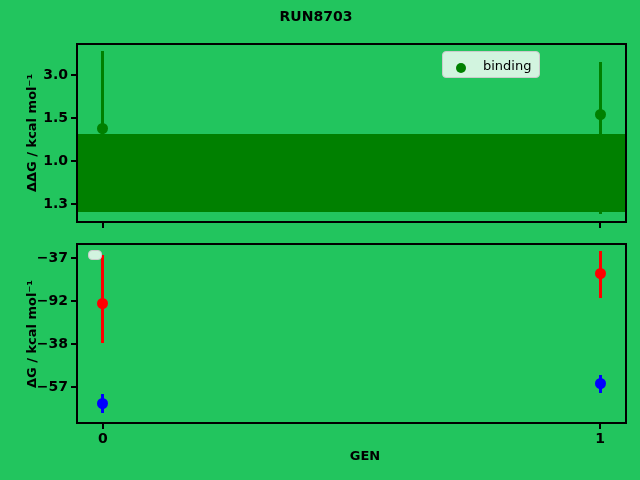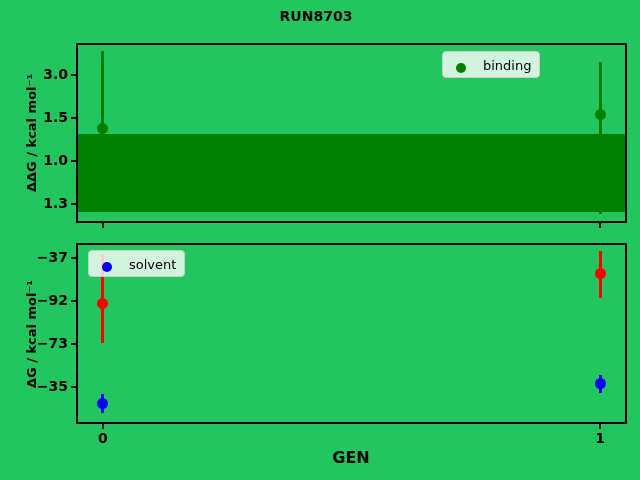--- a/index.html
+++ b/index.html
@@ -10,22 +10,22 @@
   .title{
     position:absolute;top:8px;left:316px;transform:translateX(-50%);
     font-size:14px;font-weight:bold;white-space:nowrap;
   }
   .spines{position:absolute;border:2px solid #000;box-sizing:content-box;background:transparent;pointer-events:none;}
   .ylabel{
     position:absolute;font-size:13px;font-weight:bold;white-space:nowrap;
     transform:translate(-50%,-50%) rotate(-90deg);
   }
   .xlabel{
-    position:absolute;left:351px;top:448px;transform:translateX(-50%);
-    font-size:16px;font-weight:bold;white-space:nowrap;
+    position:absolute;left:365px;top:448px;transform:translateX(-50%);
+    font-size:13px;font-weight:bold;white-space:nowrap;
   }
   .tick{position:absolute;background:#000;}
   .tick-label{position:absolute;font-size:14px;font-weight:bold;line-height:15px;}
   .ytick-label{width:44px;text-align:right;}
   .xtick-label{width:30px;text-align:center;}
   .band{position:absolute;}
   .errline{position:absolute;}
   .marker{position:absolute;border-radius:50%;}
   .legend{
     position:absolute;z-index:5;
@@ -54,26 +54,20 @@
   <div class="legend" style="left:442px;top:51px">
     <div class="legend-row">
       <span class="swatch-box">
           <span class="swatch-dot" style="background: rgb(0, 128, 0);"></span>
         </span>
       <span class="legend-label">binding</span>
     </div>
   </div>
 
   <div class="legend" style="left:88px;top:250px">
-    <div class="legend-row">
-      <span class="swatch-box">
-          <span class="swatch-dot" style="background: rgb(0, 0, 255);"></span>
-        </span>
-      <span class="legend-label">solvent</span>
-    </div>
   </div>
 
 <div class="spines" style="left: 76px; top: 43px; width: 547px; height: 176px; z-index: 4;"></div>
     <div class="band" style="left: 78px; top: 134.288px; width: 547px; height: 78.1268px; background: rgb(0, 128, 0); z-index: 1;"></div>
     <div class="errline" style="left: 101.364px; top: 51.0098px; width: 3px; height: 158.829px; background: rgb(0, 128, 0); z-index: 2;"></div>
     <div class="marker" style="left: 97.3636px; top: 122.778px; width: 11px; height: 11px; background: rgb(0, 128, 0); z-index: 3;"></div>
     <div class="errline" style="left: 598.636px; top: 62.1707px; width: 3px; height: 151.961px; background: rgb(0, 128, 0); z-index: 2;"></div>
     <div class="marker" style="left: 594.636px; top: 109.041px; width: 11px; height: 11px; background: rgb(0, 128, 0); z-index: 3;"></div>
     <div class="tick" style="left: 71px; top: 202.829px; width: 5px; height: 2px; z-index: 4;"></div>
     <div class="tick-label ytick-label" style="left: 24px; top: 195.829px;">1.3</div>
@@ -92,20 +86,20 @@
     <div class="marker" style="left: 594.636px; top: 378.172px; width: 11px; height: 11px; background: rgb(0, 0, 255); z-index: 3;"></div>
     <div class="errline" style="left: 101.364px; top: 254.905px; width: 3px; height: 87.854px; background: rgb(255, 0, 0); z-index: 2;"></div>
     <div class="marker" style="left: 97.3636px; top: 297.639px; width: 11px; height: 11px; background: rgb(255, 0, 0); z-index: 3;"></div>
     <div class="errline" style="left: 598.636px; top: 251.46px; width: 3px; height: 46.0803px; background: rgb(255, 0, 0); z-index: 2;"></div>
     <div class="marker" style="left: 594.636px; top: 268.354px; width: 11px; height: 11px; background: rgb(255, 0, 0); z-index: 3;"></div>
     <div class="tick" style="left: 71px; top: 256.92px; width: 5px; height: 2px; z-index: 4;"></div>
     <div class="tick-label ytick-label" style="left: 24px; top: 249.92px;">−37</div>
     <div class="tick" style="left: 71px; top: 299.985px; width: 5px; height: 2px; z-index: 4;"></div>
     <div class="tick-label ytick-label" style="left: 24px; top: 292.985px;">−92</div>
     <div class="tick" style="left: 71px; top: 343.051px; width: 5px; height: 2px; z-index: 4;"></div>
-    <div class="tick-label ytick-label" style="left: 24px; top: 336.051px;">−73</div>
+    <div class="tick-label ytick-label" style="left: 24px; top: 336.051px;">−38</div>
     <div class="tick" style="left: 71px; top: 386.117px; width: 5px; height: 2px; z-index: 4;"></div>
-    <div class="tick-label ytick-label" style="left: 24px; top: 379.117px;">−35</div>
+    <div class="tick-label ytick-label" style="left: 24px; top: 379.117px;">−57</div>
     <div class="tick" style="left: 101.864px; top: 424px; width: 2px; height: 5px; z-index: 4;"></div>
     <div class="tick-label xtick-label" style="left: 87.8636px; top: 431px;">0</div>
     <div class="tick" style="left: 599.136px; top: 424px; width: 2px; height: 5px; z-index: 4;"></div>
     <div class="tick-label xtick-label" style="left: 585.136px; top: 431px;">1</div>
   </div>
 
 </body></html>

